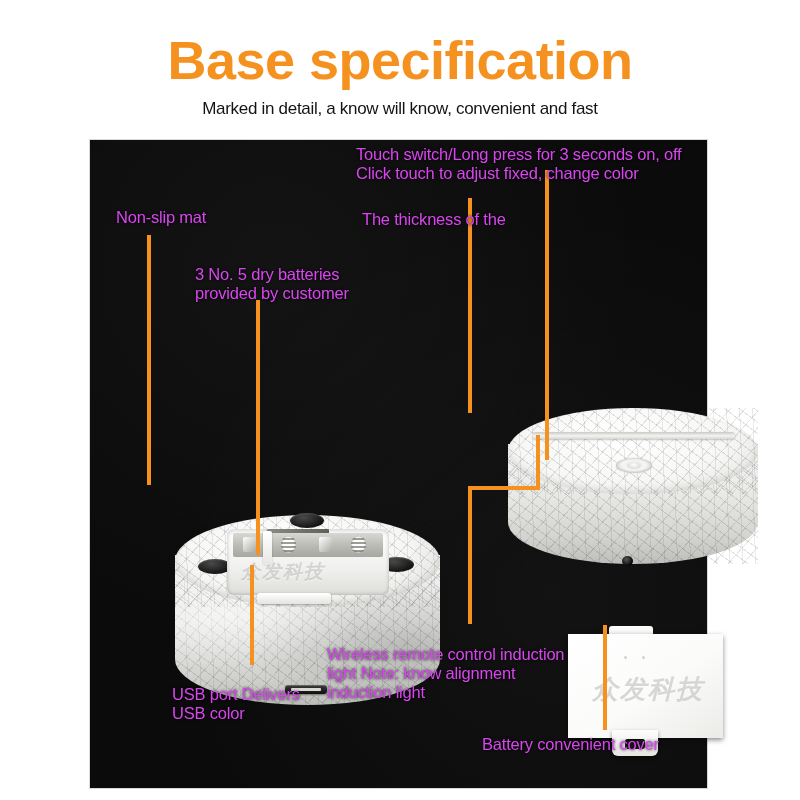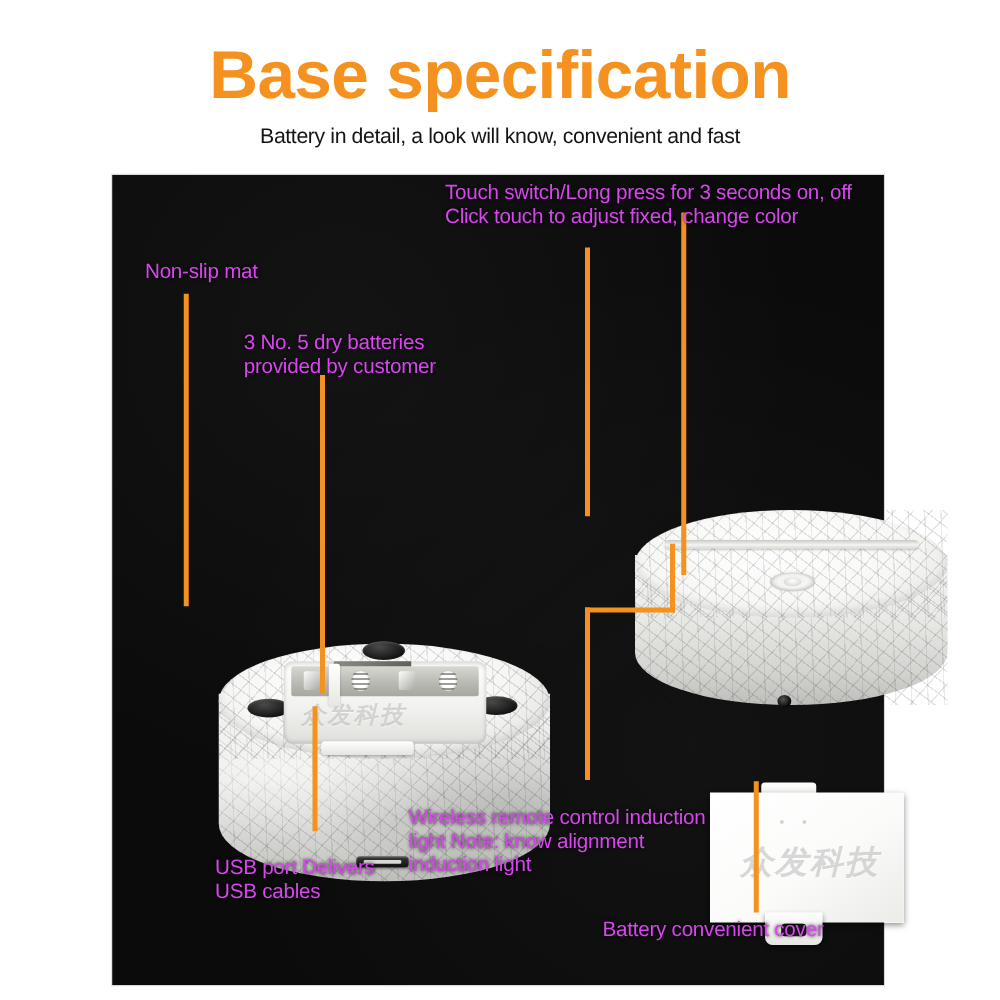--- a/index.html
+++ b/index.html
@@ -218,21 +218,21 @@
     user-select:none;
     text-shadow:0 1px 0 rgba(255,255,255,.55);
   }
 </style>
 </head>
 <body>
 
 <div id="page">
 
   <div class="title">Base specification</div>
-  <div class="subtitle">Battery in detail, a look will know, convenient and fast</div>
+  <div class="subtitle">Marked in detail, a know will know, convenient and fast</div>
 
   <div class="panel">
     <div class="panel-noise"></div>
 
     <div class="base-left">
       <div class="bl-body">
         <div class="crackle"></div>
       </div>
       <div class="bl-usb"></div>
 
@@ -291,26 +291,27 @@
     <div class="lead lead-h" style="left:378px;top:346px;width:72px;"></div>
     <div class="lead lead-v" style="left:378px;top:346px;height:138px;"></div>
 
     <div class="lead lead-v" style="left:513px;top:485px;height:105px;"></div>
 
     <div class="label" style="left:266px;top:5px;">Touch switch/Long press for 3 seconds on, off
 Click touch to adjust fixed, change color</div>
 
     <div class="label" style="left:26px;top:68px;">Non-slip mat</div>
 
+    <div class="label" style="left:272px;top:70px;">The thickness of the</div>
 
     <div class="label" style="left:105px;top:125px;">3 No. 5 dry batteries
 provided by customer</div>
 
     <div class="label" style="left:82px;top:545px;">USB port Delivers
-USB cables</div>
+USB color</div>
 
     <div class="label" style="left:237px;top:505px;">Wireless remote control induction
 light Note: know alignment
 induction light</div>
 
     <div class="label" style="left:392px;top:595px;">Battery convenient cover</div>
   </div>
 </div>
 
 </body></html>

